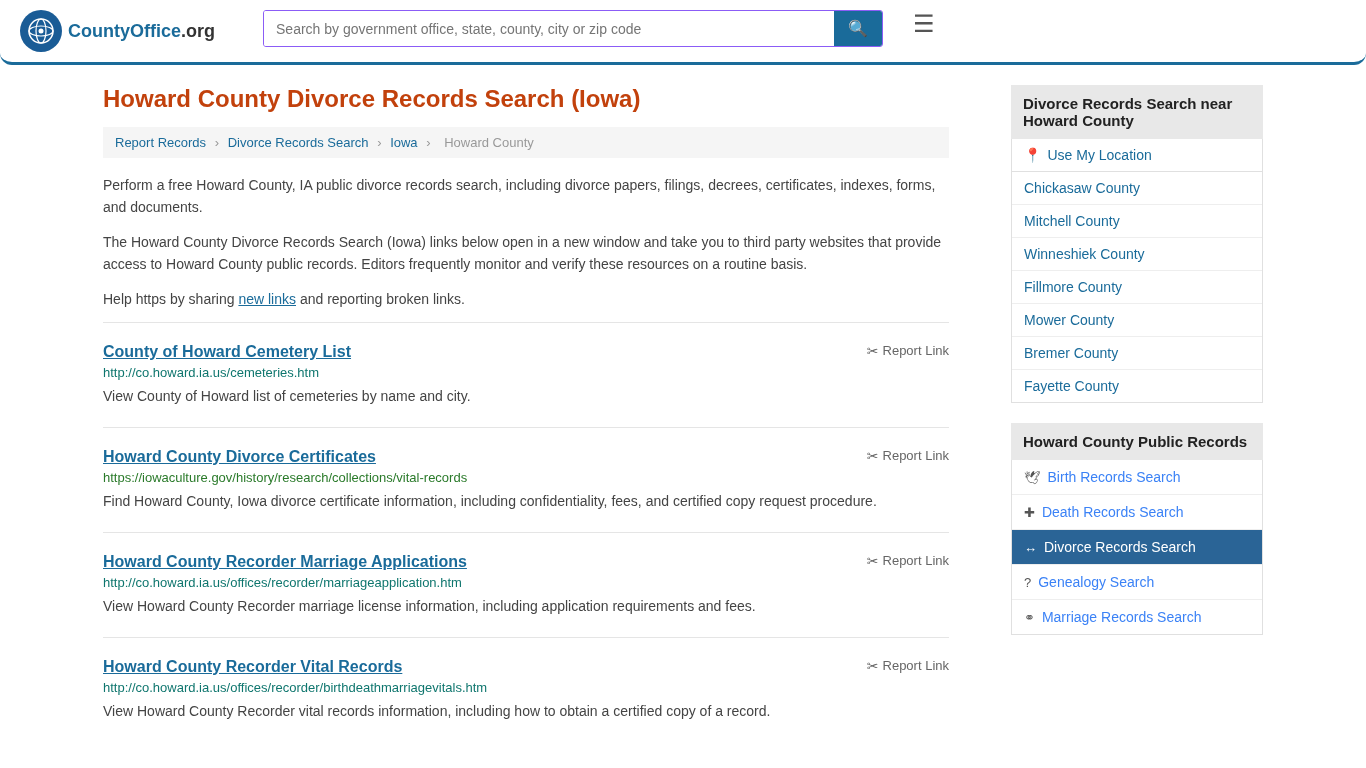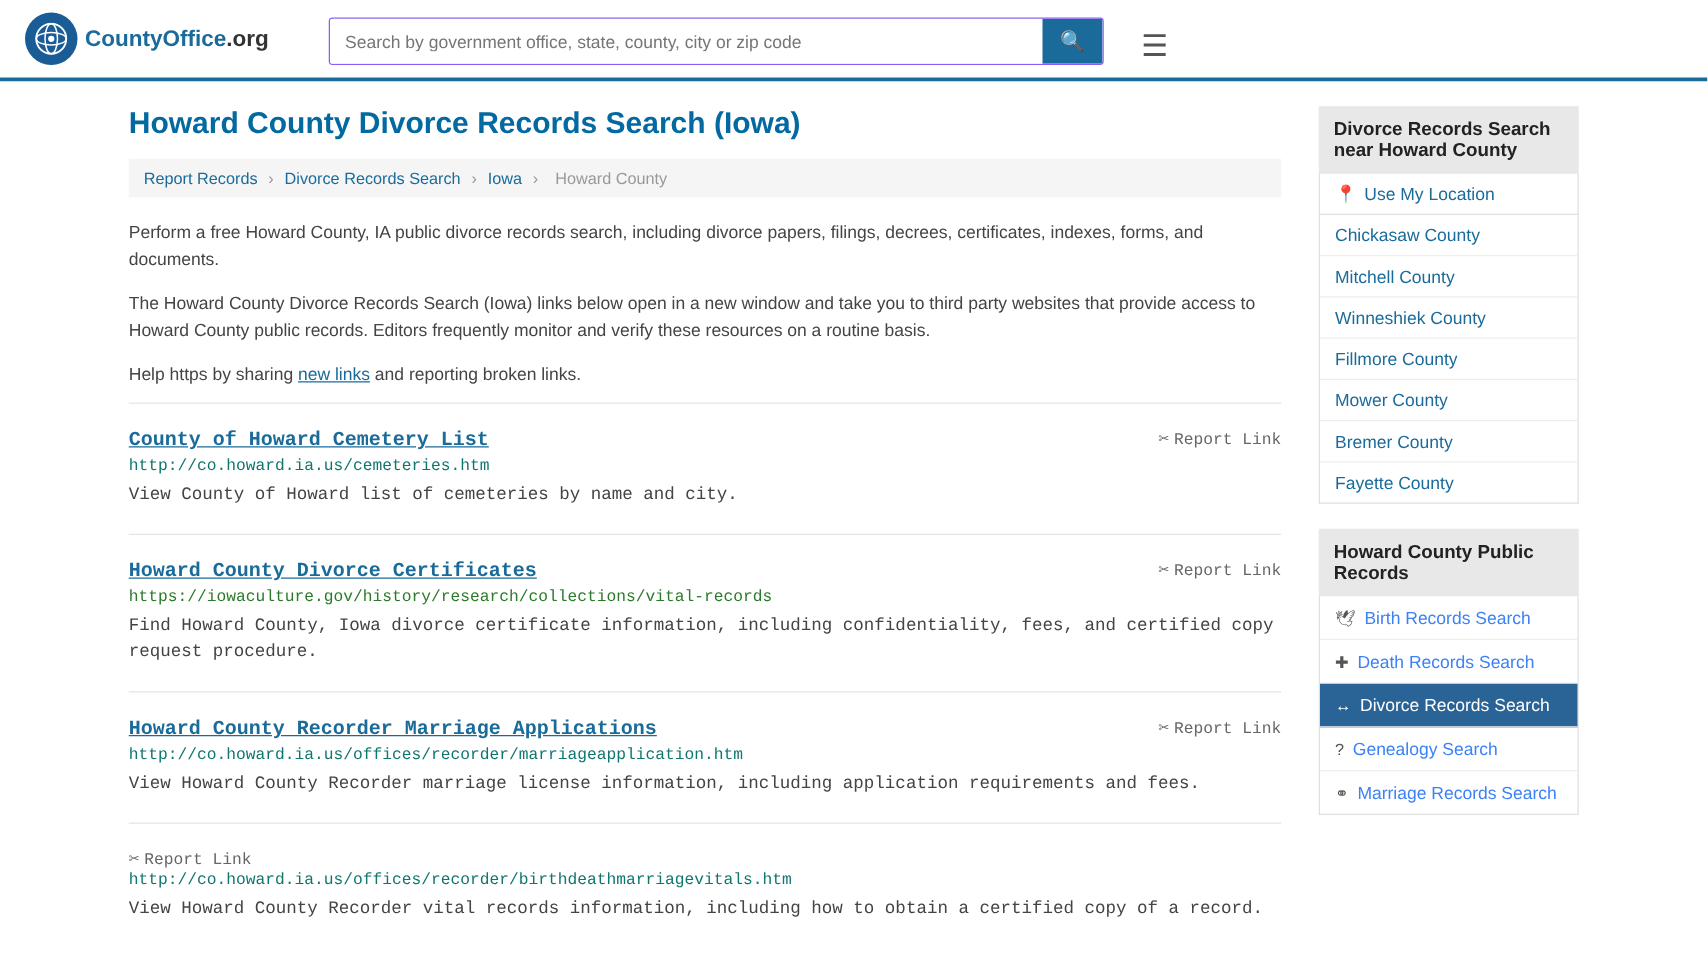--- a/index.html
+++ b/index.html
@@ -4,22 +4,23 @@
   <style>
     * { box-sizing: border-box; margin: 0; padding: 0; }
     body { font-family: Arial, sans-serif; font-size: 14px; color: #333; background: #fff; }
 
     
     .header {
       background: #fff;
       border-bottom: 3px solid #1a6b9a;
       padding: 10px 20px;
       display: flex;
-      align-items: flex-end;
+      align-items: flex-start;
       gap: 20px;
+      border-radius: 12px;
     }
     .logo-area {
       display: flex;
       align-items: center;
       gap: 6px;
       text-decoration: none;
     }
     .logo-circle {
       width: 42px;
       height: 42px;
@@ -75,29 +76,30 @@
       margin: 0 auto;
       padding: 20px 20px;
       display: flex;
       gap: 30px;
     }
     .main-content {
       flex: 1;
       min-width: 0;
     }
     .sidebar {
-      width: 208px;
+      width: 252px;
       flex-shrink: 0;
+      margin-left: 32px;
     }
 
     
     .page-title {
       font-size: 24px;
       font-weight: bold;
-      color: #0369a1;
+      color: #c2410c;
       margin-bottom: 14px;
     }
     .breadcrumb {
       background: #f5f5f5;
       padding: 8px 12px;
       font-size: 13px;
       margin-bottom: 16px;
       color: #555;
     }
     .breadcrumb a {
@@ -113,21 +115,20 @@
       line-height: 1.6;
     }
     .description a {
       color: #1a6b9a;
     }
 
     
     .result-entry {
       border-top: 1px solid #e5e5e5;
       padding: 20px 0;
-      font-family: Liberation Mono, monospace;
     }
     .result-title {
       font-size: 16px;
       font-weight: bold;
       color: #1a6b9a;
       text-decoration: underline;
       cursor: pointer;
       display: inline-block;
       margin-bottom: 4px;
     }
@@ -308,20 +309,21 @@
       <span class="report-link">
         <span class="report-link-icon">✂</span>
         Report Link
       </span>
     </div>
     <div class="result-url blue">http://co.howard.ia.us/offices/recorder/marriageapplication.htm</div>
     <div class="result-desc">View Howard County Recorder marriage license information, including application requirements and fees.</div>
   </div>
         <div class="result-entry">
     <div class="result-header">
+      <a href="#" class="result-title">Howard County Recorder Vital Records</a>
       <span class="report-link">
         <span class="report-link-icon">✂</span>
         Report Link
       </span>
     </div>
     <div class="result-url blue">http://co.howard.ia.us/offices/recorder/birthdeathmarriagevitals.htm</div>
     <div class="result-desc">View Howard County Recorder vital records information, including how to obtain a certified copy of a record.</div>
   </div>
       </div>
 

